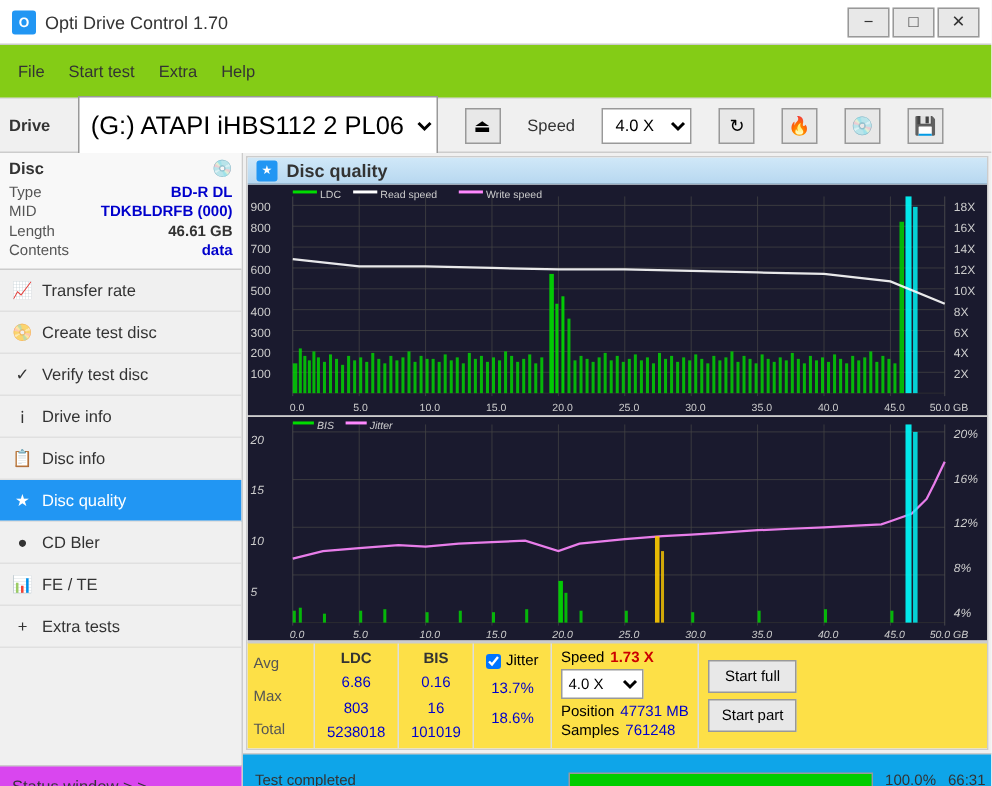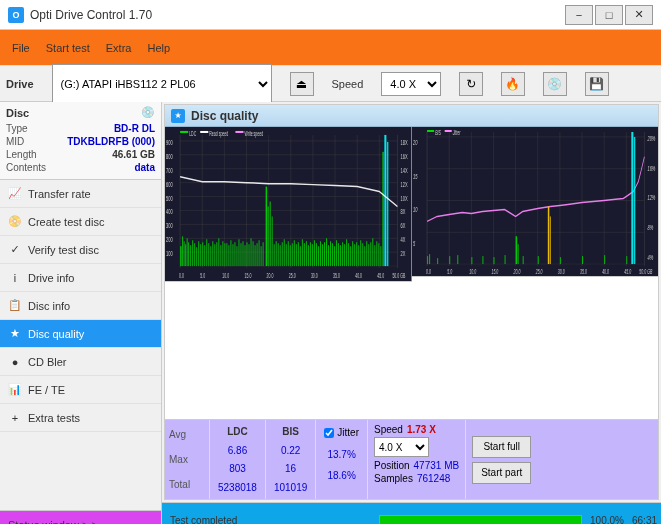--- a/index.html
+++ b/index.html
@@ -8,27 +8,27 @@
     
     .titlebar { background: #fff; height: 30px; display: flex; align-items: center; justify-content: space-between; padding: 0 8px; border-bottom: 1px solid #ccc; }
     .titlebar-left { display: flex; align-items: center; gap: 6px; }
     .titlebar-icon { width: 16px; height: 16px; background: #2196F3; border-radius: 2px; display: flex; align-items: center; justify-content: center; color: white; font-size: 9px; font-weight: bold; }
     .titlebar-title { font-size: 12px; color: #333; }
     .titlebar-controls { display: flex; gap: 2px; }
     .titlebar-btn { width: 28px; height: 20px; border: 1px solid #999; background: #e8e8e8; cursor: pointer; display: flex; align-items: center; justify-content: center; font-size: 11px; color: #333; }
     .titlebar-btn.close { background: #e8e8e8; }
     
     
-    .menubar { background: #f97316; height: 36px; display: flex; align-items: center; padding: 0 4px; border-bottom: 1px solid #ddd; }
+    .menubar { background: #84cc16; height: 36px; display: flex; align-items: center; padding: 0 4px; border-bottom: 1px solid #ddd; }
     .menubar-item { padding: 2px 8px; font-size: 11px; cursor: pointer; color: #333; }
     
     
     .toolbar { background: #f0f0f0; height: 36px; display: flex; align-items: center; padding: 0 6px; gap: 18px; border-bottom: 1px solid #ccc; }
     .toolbar-label { font-size: 11px; color: #333; font-weight: bold; }
-    .toolbar-drive-select { height: 40px; font-size: 11px; padding: 0 4px; border: 1px solid #999; background: white; min-width: 220px; }
+    .toolbar-drive-select { height: 40px; font-size: 17px; padding: 0 4px; border: 1px solid #999; background: white; min-width: 220px; }
     .toolbar-eject-btn { width: 24px; height: 24px; border: 1px solid #999; background: #e8e8e8; cursor: pointer; display: flex; align-items: center; justify-content: center; font-size: 12px; }
     .toolbar-speed-label { font-size: 11px; color: #333; }
     .toolbar-speed-select { height: 24px; font-size: 11px; padding: 0 4px; border: 1px solid #999; background: white; width: 60px; }
     .toolbar-icon-btn { width: 24px; height: 24px; border: 1px solid #999; background: #e8e8e8; cursor: pointer; display: flex; align-items: center; justify-content: center; font-size: 12px; }
     
     
     .main { display: flex; height: calc(524px - 30px - 22px - 36px); }
     
     
     .sidebar { width: 162px; background: #f0f0f0; border-right: 1px solid #ccc; display: flex; flex-direction: column; flex-shrink: 0; }
@@ -55,31 +55,31 @@
     .status-window { height: 28px; display: flex; align-items: center; padding: 0 8px; cursor: pointer; font-size: 11px; color: #333; border-top: 1px solid #ccc; background: #d946ef; gap: 4px; }
     
     
     .content { flex: 1; display: flex; flex-direction: column; background: #f0f0f0; overflow: hidden; }
     
     
     .quality-panel { flex: 1; background: white; margin: 2px; border: 1px solid #ccc; display: flex; flex-direction: column; overflow: hidden; }
     .quality-header { height: 22px; background: linear-gradient(to bottom, #d0e8f8, #b8d8f0); border-bottom: 1px solid #99b8d0; display: flex; align-items: center; padding: 0 6px; gap: 6px; }
     .quality-header-icon { width: 14px; height: 14px; background: #2196F3; border-radius: 2px; display: flex; align-items: center; justify-content: center; color: white; font-size: 8px; }
     .quality-header-title { font-size: 12px; font-weight: bold; color: #333; }
-    .quality-charts { flex: 1; display: flex; flex-direction: row; }
+    .quality-charts { flex: 1; display: flex; flex-direction: column; }
     
     
     .chart-container { position: relative; border-bottom: 1px solid #ccc; }
     .chart-top { height: 155px; }
     .chart-bottom { height: 150px; font-style: italic; }
     
     .chart-svg { width: 100%; height: 100%; }
     
     
-    .stats-bar { height: 80px; background: #c4b5fd; border-top: 1px solid #ccc; display: flex; flex-direction: column; }
+    .stats-bar { height: 80px; background: #fde047; border-top: 1px solid #ccc; display: flex; flex-direction: column; }
     .stats-row { display: flex; align-items: stretch; flex: 1; }
     .stats-labels-col { width: 45px; display: flex; flex-direction: column; justify-content: space-around; padding: 2px 4px; border-right: 1px solid #ddd; }
     .stats-label { font-size: 10px; color: #555; }
     .stats-section { display: flex; flex-direction: column; justify-content: space-around; align-items: center; padding: 2px 8px; border-right: 1px solid #ddd; }
     .stats-section-header { font-size: 10px; font-weight: bold; color: #333; text-align: center; }
     .stats-value { font-size: 10px; color: #0000cc; text-align: center; }
     
     .stats-jitter { display: flex; flex-direction: column; justify-content: space-around; align-items: center; padding: 2px 8px; border-right: 1px solid #ddd; }
     .jitter-header { display: flex; align-items: center; gap: 3px; font-size: 10px; }
     .jitter-checkbox { width: 10px; height: 10px; }
@@ -495,21 +495,21 @@
 
           <div class="stats-section">
             <span class="stats-section-header">LDC</span>
             <span class="stats-value">6.86</span>
             <span class="stats-value">803</span>
             <span class="stats-value">5238018</span>
           </div>
 
           <div class="stats-section">
             <span class="stats-section-header">BIS</span>
-            <span class="stats-value">0.22</span>
+            <span class="stats-value">0.16</span>
             <span class="stats-value">16</span>
             <span class="stats-value">101019</span>
           </div>
 
           <div class="stats-jitter">
             <div class="jitter-header">
               <input type="checkbox" class="jitter-checkbox" checked="" style="">
               <span>Jitter</span>
             </div>
             <span class="stats-value">13.7%</span>

